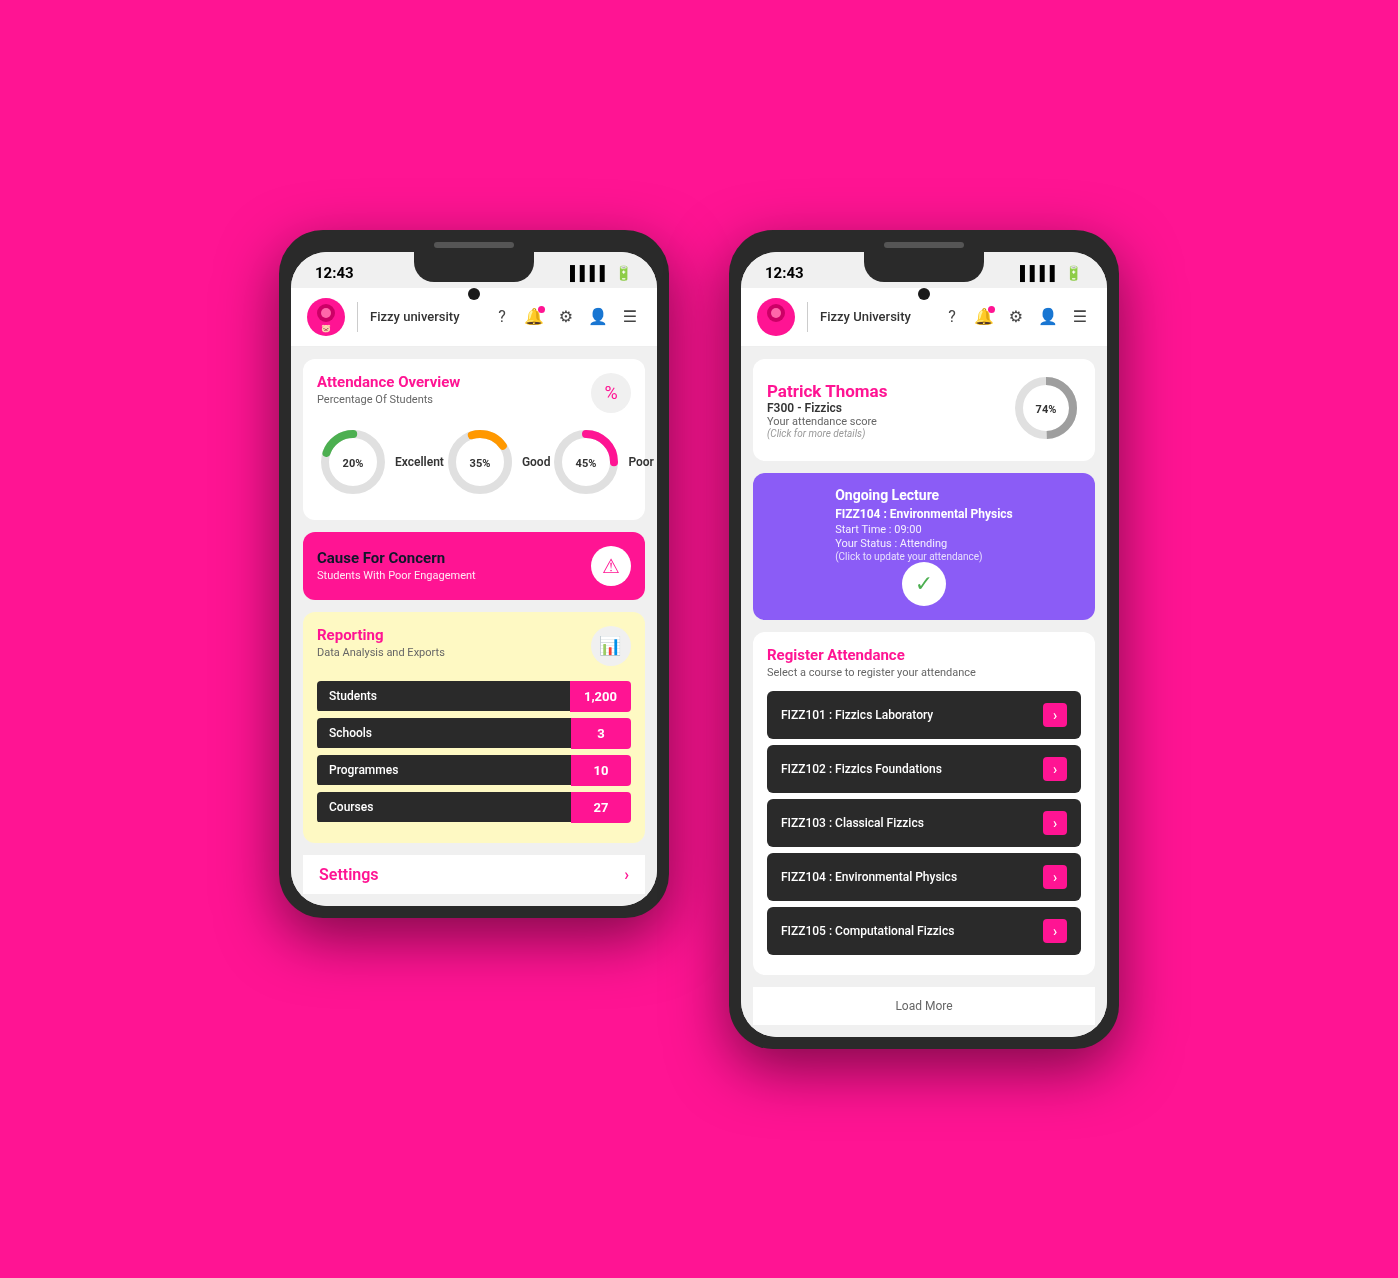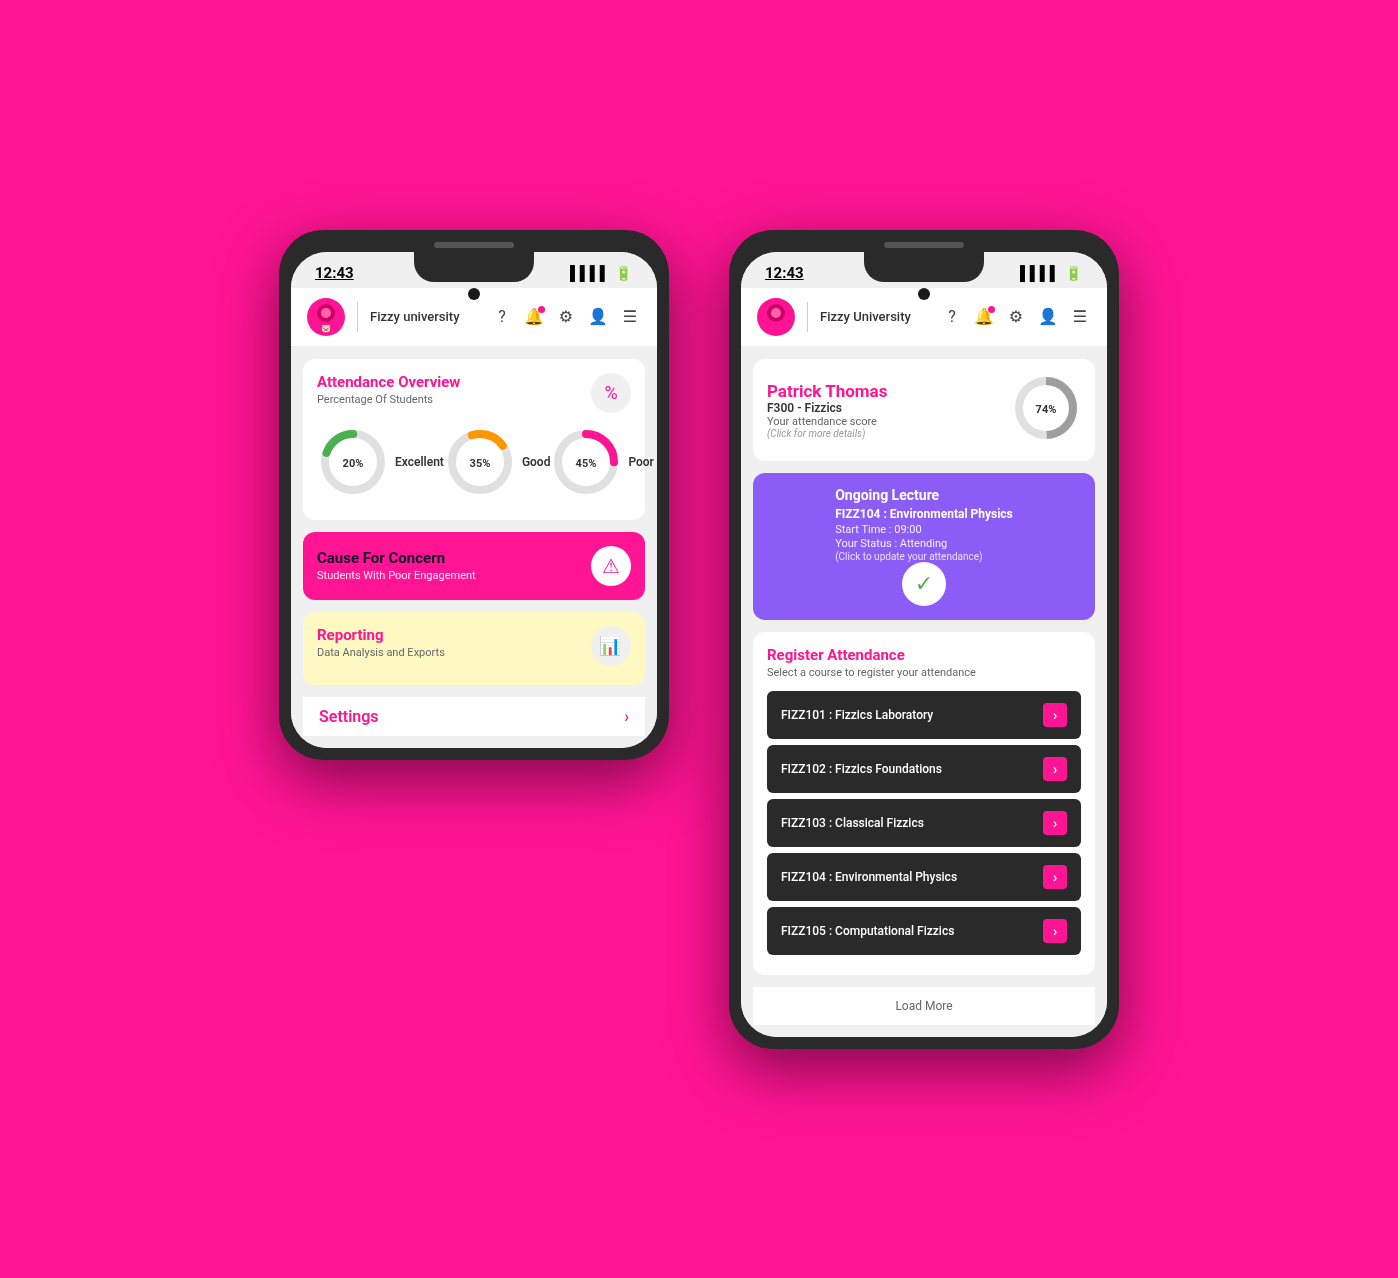--- a/index.html
+++ b/index.html
@@ -33,21 +33,21 @@
     }
     .status-bar {
       background: #f0f0f0;
       display: flex;
       justify-content: space-between;
       align-items: center;
       padding: 12px 24px 6px;
       font-size: 14px;
       font-weight: 600;
     }
-    .status-bar-left { font-size: 15px; font-weight: 700; text-decoration: underline; }
+    .status-bar-left { font-size: 15px; font-weight: 700; }
     .status-bar-right {
       display: flex;
       align-items: center;
       gap: 6px;
     }
     .signal-icon { font-size: 14px; }
     .battery-icon { font-size: 14px; }
     .notch {
       width: 120px;
       height: 30px;
@@ -469,20 +469,38 @@
         </div>
 
         <div class="reporting-card">
           <div class="card-header">
             <div>
               <div class="card-title">Reporting</div>
               <div class="card-subtitle">Data Analysis and Exports</div>
             </div>
             <div class="icon-circle">📊</div>
           </div>
+          <div style="margin-top: 10px;">
+            <div class="stat-row">
+              <span class="stat-label">Students</span>
+              <span class="stat-value">1,200</span>
+            </div>
+            <div class="stat-row">
+              <span class="stat-label">Schools</span>
+              <span class="stat-value">3</span>
+            </div>
+            <div class="stat-row">
+              <span class="stat-label">Programmes</span>
+              <span class="stat-value">10</span>
+            </div>
+            <div class="stat-row">
+              <span class="stat-label">Courses</span>
+              <span class="stat-value">27</span>
+            </div>
+          </div>
         </div>
 
         <div class="settings-bar">
           <span>Settings</span>
           <span>›</span>
         </div>
 
       </div>
     </div>
   </div>

